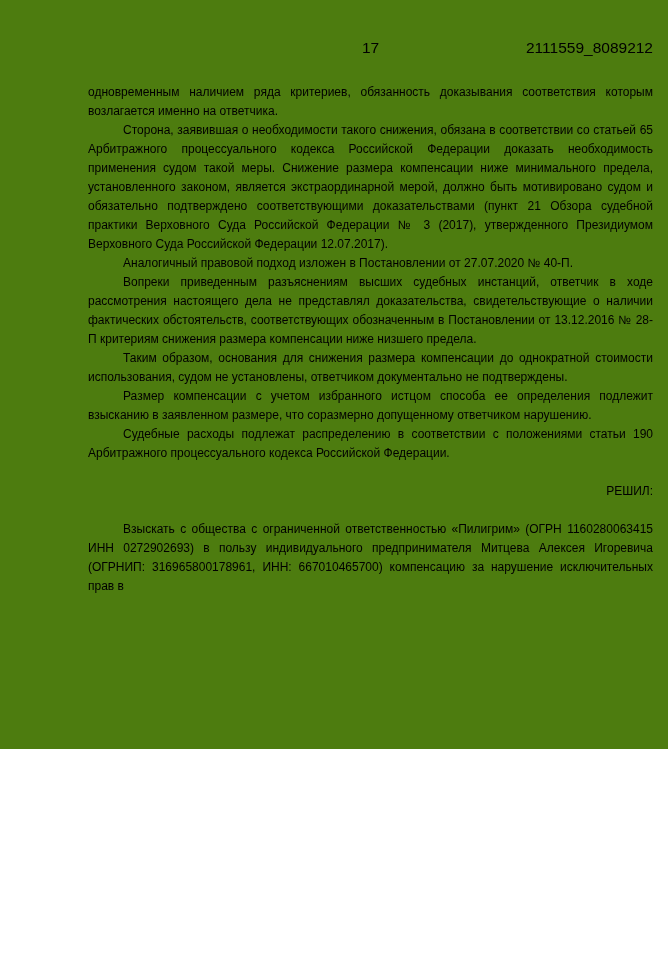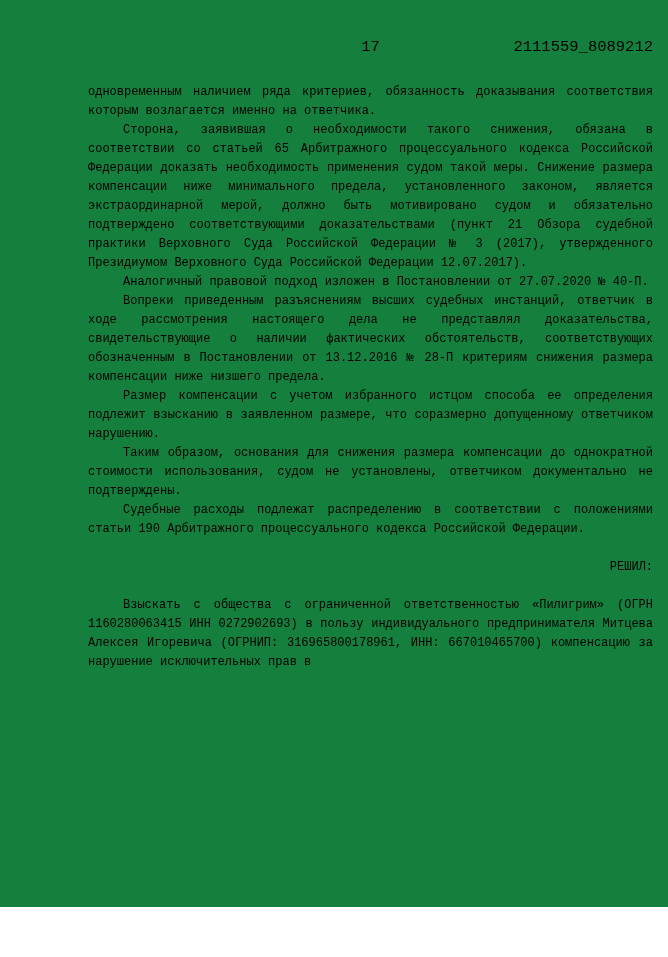--- a/index.html
+++ b/index.html
@@ -3,24 +3,24 @@
 <meta charset="utf-8">
 <style>
   html, body {
     margin: 0;
     padding: 0;
     background: #ffffff;
   }
   .page {
     position: relative;
     width: 668px;
-    height: 907px;
-    background: #15803d;
+    height: 749px;
+    background: #4d7c0f;
     overflow: hidden;
-    font-family: Liberation Mono, monospace;
+    font-family: Liberation Sans, sans-serif;
     color: #000000;
     box-sizing: border-box;
   }
   .doc-header {
     display: grid;
     grid-template-columns: 1fr auto 1fr;
     align-items: baseline;
     padding: 40px 15px 0 88px;
     font-size: 15.5px;
     line-height: 15px;
@@ -64,19 +64,19 @@
     <div class="h-center">17</div>
     <div class="h-right">2111559_8089212</div>
   </header>
 
   <main class="doc-body">
 
   <p class="para continuation">одновременным наличием ряда критериев, обязанность доказывания соответствия которым возлагается именно на ответчика.</p>
       <p class="para indent">Сторона, заявившая о необходимости такого снижения, обязана в соответствии со статьей 65 Арбитражного процессуального кодекса Российской Федерации доказать необходимость применения судом такой меры. Снижение размера компенсации ниже минимального предела, установленного законом, является экстраординарной мерой, должно быть мотивировано судом и обязательно подтверждено соответствующими доказательствами (пункт 21 Обзора судебной практики Верховного Суда Российской Федерации № 3 (2017), утвержденного Президиумом Верховного Суда Российской Федерации 12.07.2017).</p>
       <p class="para indent">Аналогичный правовой подход изложен в Постановлении от 27.07.2020 № 40-П.</p>
       <p class="para indent">Вопреки приведенным разъяснениям высших судебных инстанций, ответчик в ходе рассмотрения настоящего дела не представлял доказательства, свидетельствующие о наличии фактических обстоятельств, соответствующих обозначенным в Постановлении от 13.12.2016 № 28-П критериям снижения размера компенсации ниже низшего предела.</p>
+      <p class="para indent">Таким образом, основания для снижения размера компенсации до однократной стоимости использования, судом не установлены, ответчиком документально не подтверждены.</p>
       <p class="para indent">Размер компенсации с учетом избранного истцом способа ее определения подлежит взысканию в заявленном размере, что соразмерно допущенному ответчиком нарушению.</p>
-      <p class="para indent">Таким образом, основания для снижения размера компенсации до однократной стоимости использования, судом не установлены, ответчиком документально не подтверждены.</p>
       <p class="para indent">Судебные расходы подлежат распределению в соответствии с положениями статьи 190 Арбитражного процессуального кодекса Российской Федерации.</p>
       <p class="para heading">РЕШИЛ:</p>
       <p class="para indent">Взыскать с общества с ограниченной ответственностью «Пилигрим» (ОГРН 1160280063415 ИНН 0272902693) в пользу индивидуального предпринимателя Митцева Алексея Игоревича (ОГРНИП: 316965800178961, ИНН: 667010465700) компенсацию за нарушение исключительных прав в</p>
     </main>
 </div>
 
 </body></html>

